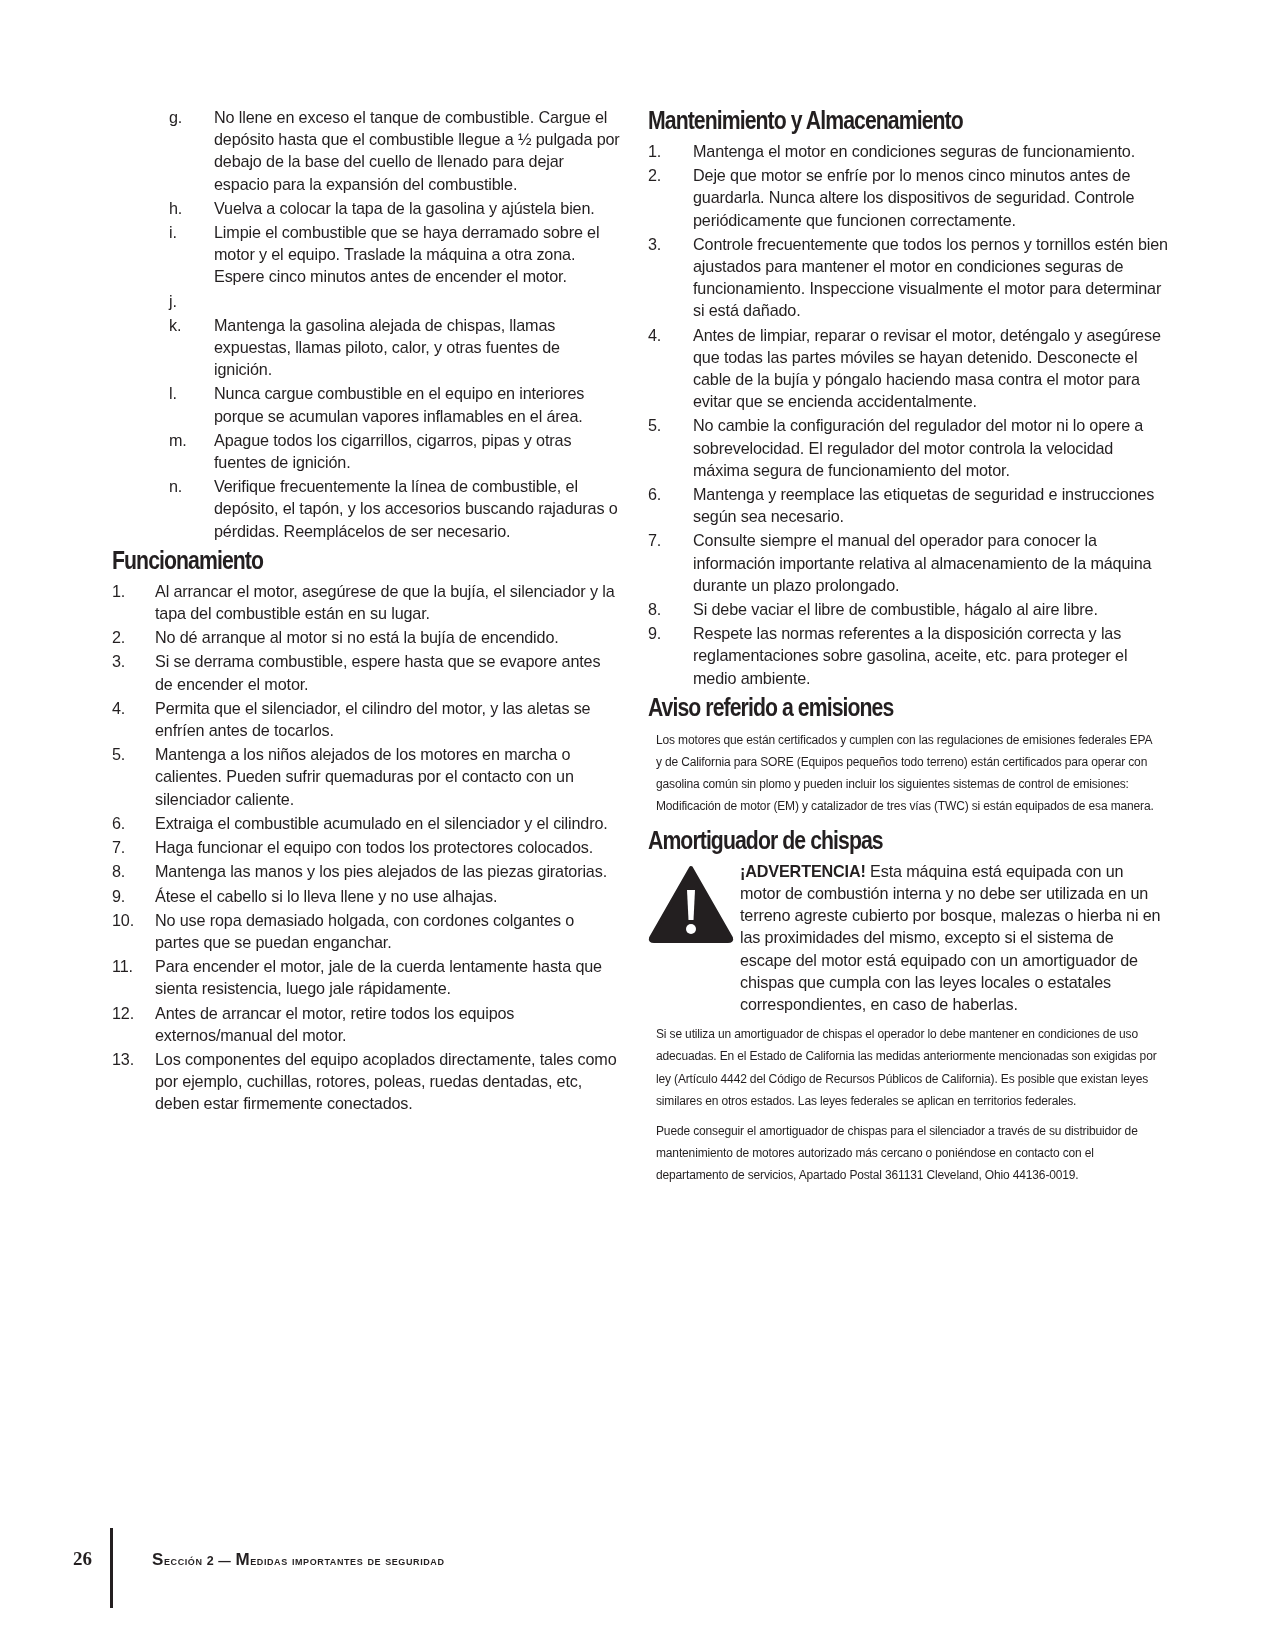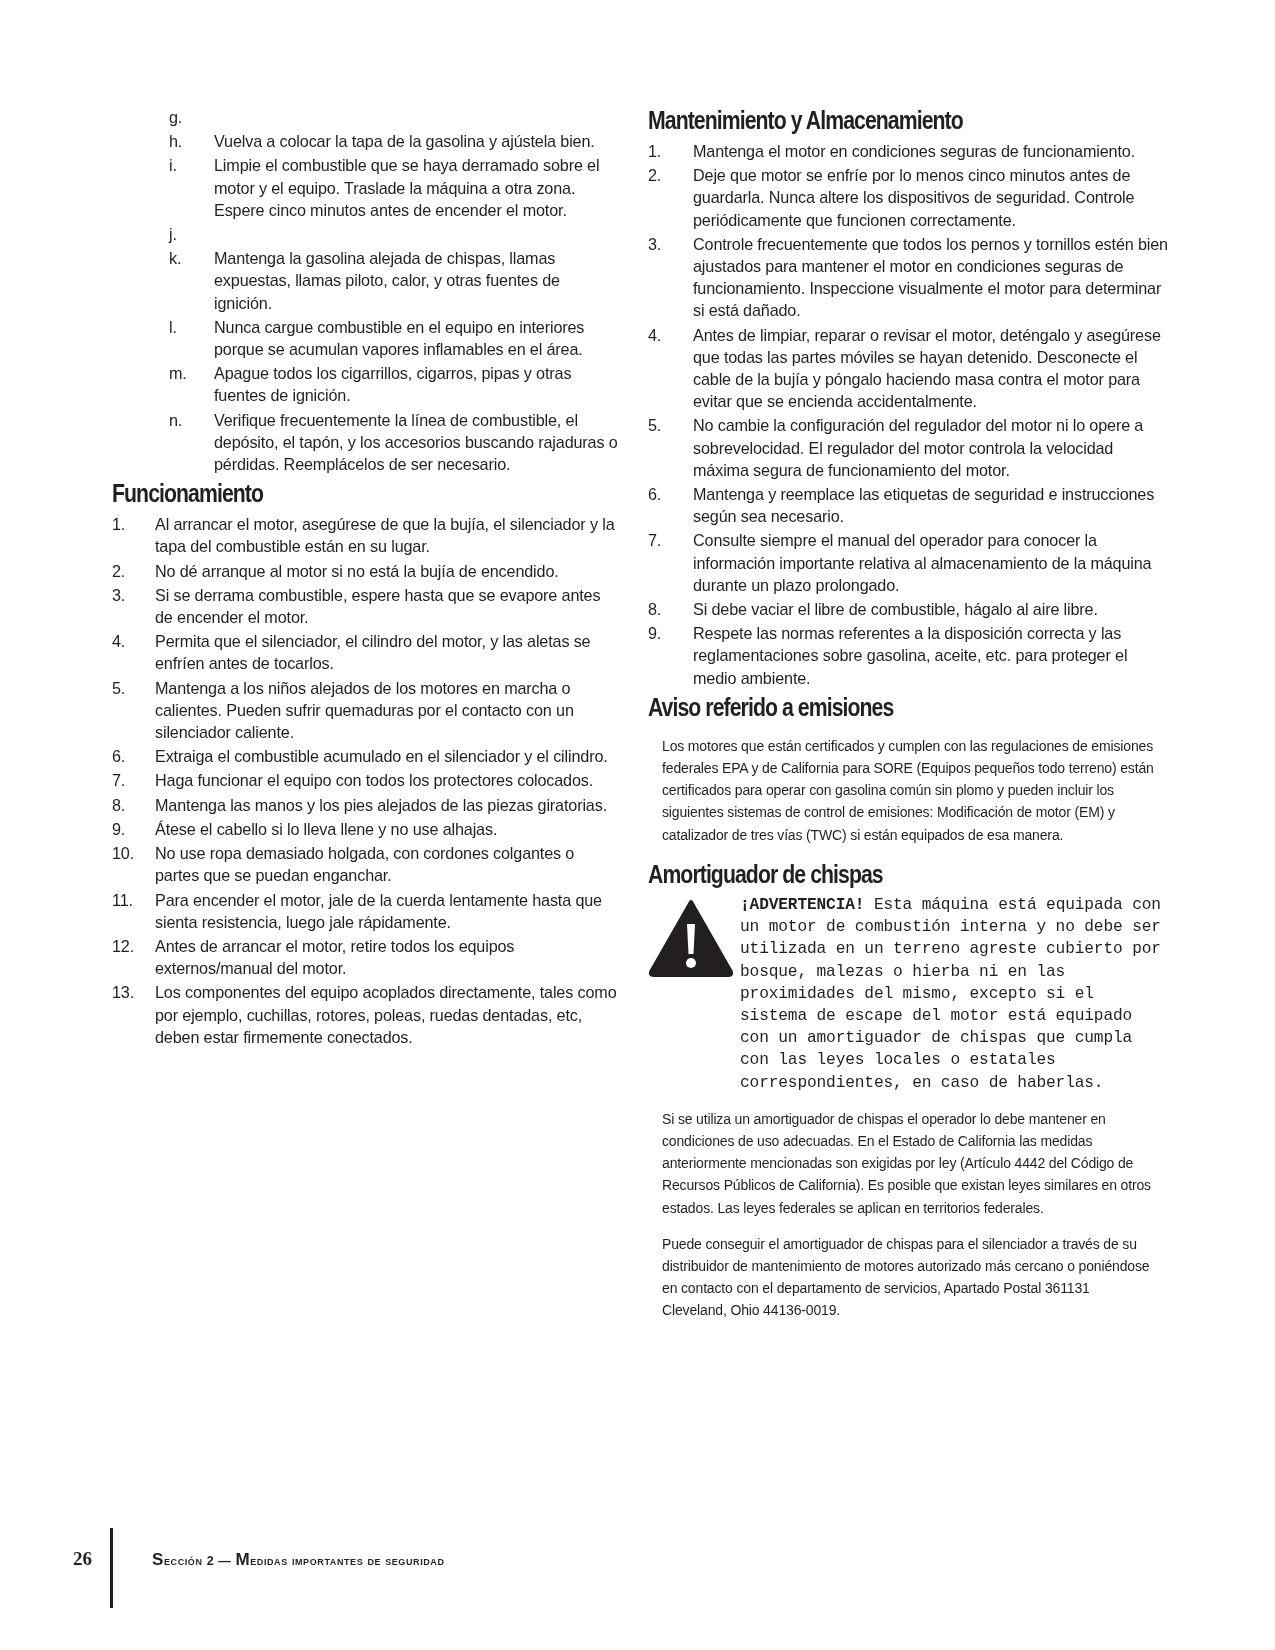--- a/index.html
+++ b/index.html
@@ -15,41 +15,42 @@
     .marker { flex: 0 0 auto; }
     .alpha .marker { width: 45px; padding-left: 57px; }
     .num .marker { width: 43px; padding-left: 0; }
     .num-r .marker { width: 45px; padding-left: 0; }
     .text { flex: 1 1 auto; }
     .heading {
       font-family: "Liberation Sans", sans-serif; font-weight: bold; font-size: 25px;
       letter-spacing: -1.1px; transform: scaleX(0.85); transform-origin: left center;
       margin: 4px 0 6px 0; line-height: 28px; white-space: nowrap;
     }
-    .para { font-size: 14px; line-height: 22.2px; margin: 14px; letter-spacing: -0.15px; }
+    .para { font-size: 12px; line-height: 22.2px; margin: 8px; letter-spacing: -0.15px; }
     .warn-block { display: flex; margin-top: 2px; }
     .warn-icon { flex: 0 0 92px; height: 92px; margin-top: 4px; }
-    .warn-text { flex: 1; font-size: 16.2px; line-height: 22.2px; letter-spacing: -0.15px; font-family: Liberation Mono, monospace; }
+    .warn-text { flex: 1; font-size: 16.2px; line-height: 22.2px; letter-spacing: -0.15px; }
     .warn-label { font-weight: bold; }
     .footer { position: absolute; left: 70px; top: 1528px; height: 80px; }
     .page-num { position: absolute; left: 3px; top: 20px; font-weight: bold; font-size: 19px; font-family: Liberation Serif, serif; }
     .footer-bar { position: absolute; left: 40px; top: 0; width: 3px; height: 80px; background: #231f20; }
     .section-title {
       position: absolute; left: 82px; top: 22px; white-space: nowrap; font-weight: bold;
       font-size: 12.5px; letter-spacing: 0.6px; font-variant: small-caps; text-transform: lowercase;
     }
     .section-title .cap { font-size: 17px; text-transform: none; }
   </style>
 </head>
 <body>
 
 <div class="col col-left">
   <ul class="list alpha">
     <li class="item">
         <span class="marker">g.</span>
+        <span class="text">No llene en exceso el tanque de combustible. Cargue el depósito hasta que el combustible llegue a ½ pulgada por debajo de la base del cuello de llenado para dejar espacio para la expansión del combustible.</span>
       </li>
     <li class="item">
         <span class="marker">h.</span>
         <span class="text">Vuelva a colocar la tapa de la gasolina y ajústela bien.</span>
       </li>
     <li class="item">
         <span class="marker">i.</span>
         <span class="text">Limpie el combustible que se haya derramado sobre el motor y el equipo. Traslade la máquina a otra zona. Espere cinco minutos antes de encender el motor.</span>
       </li>
     <li class="item">

